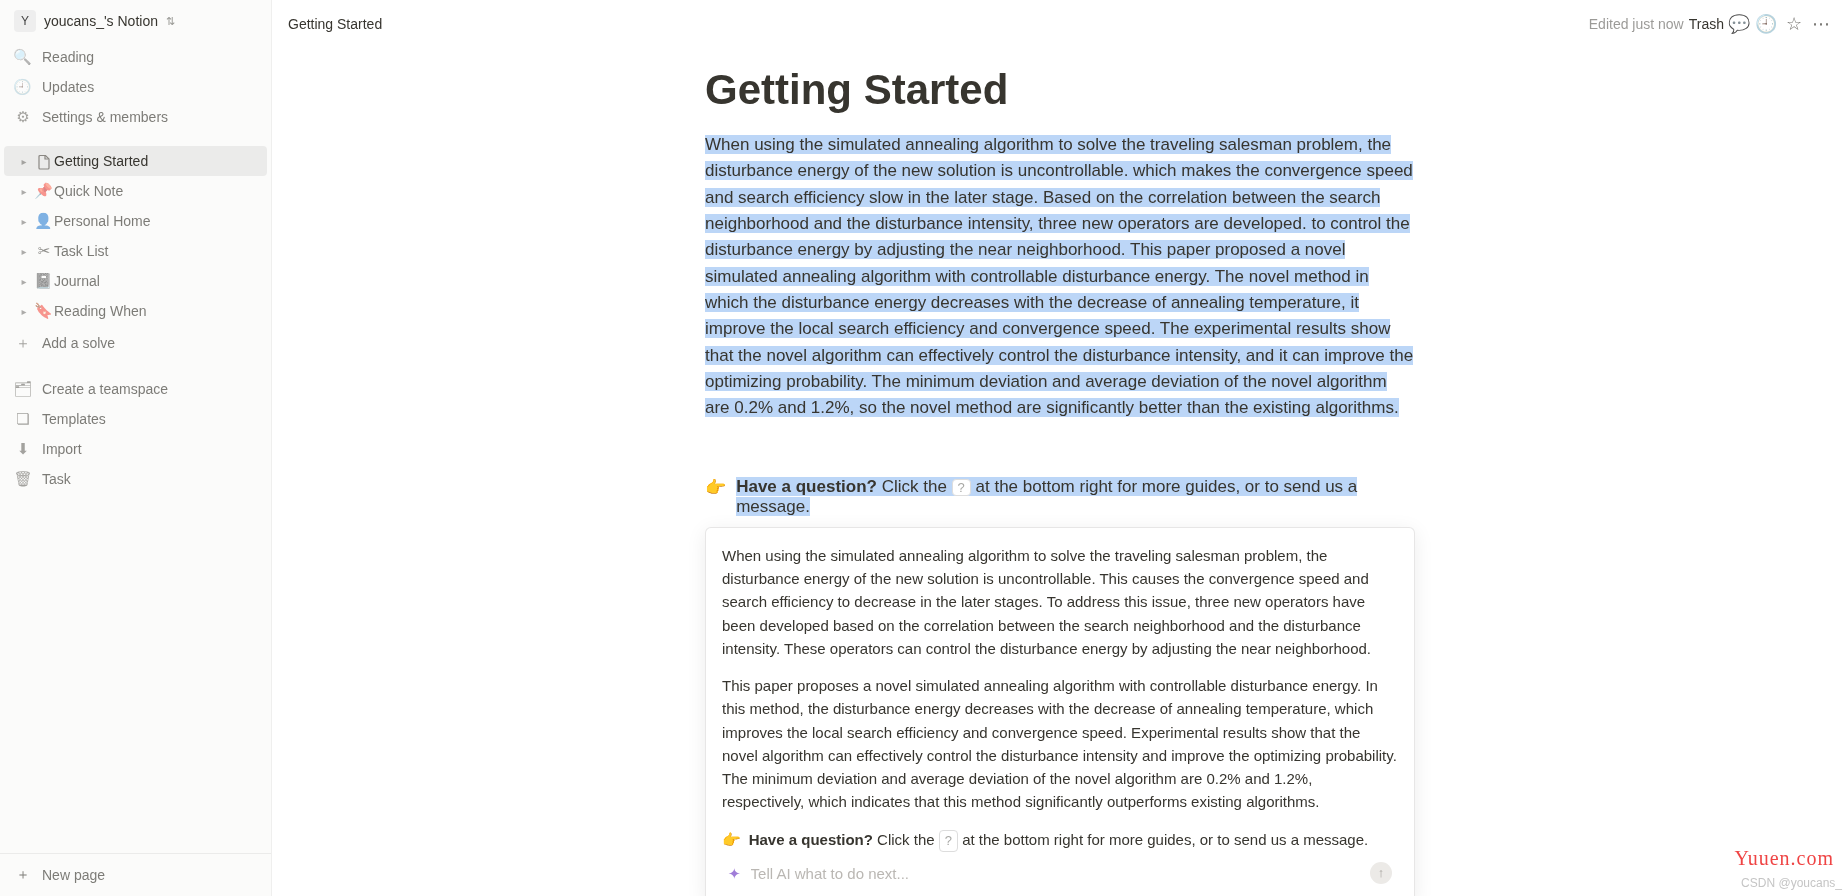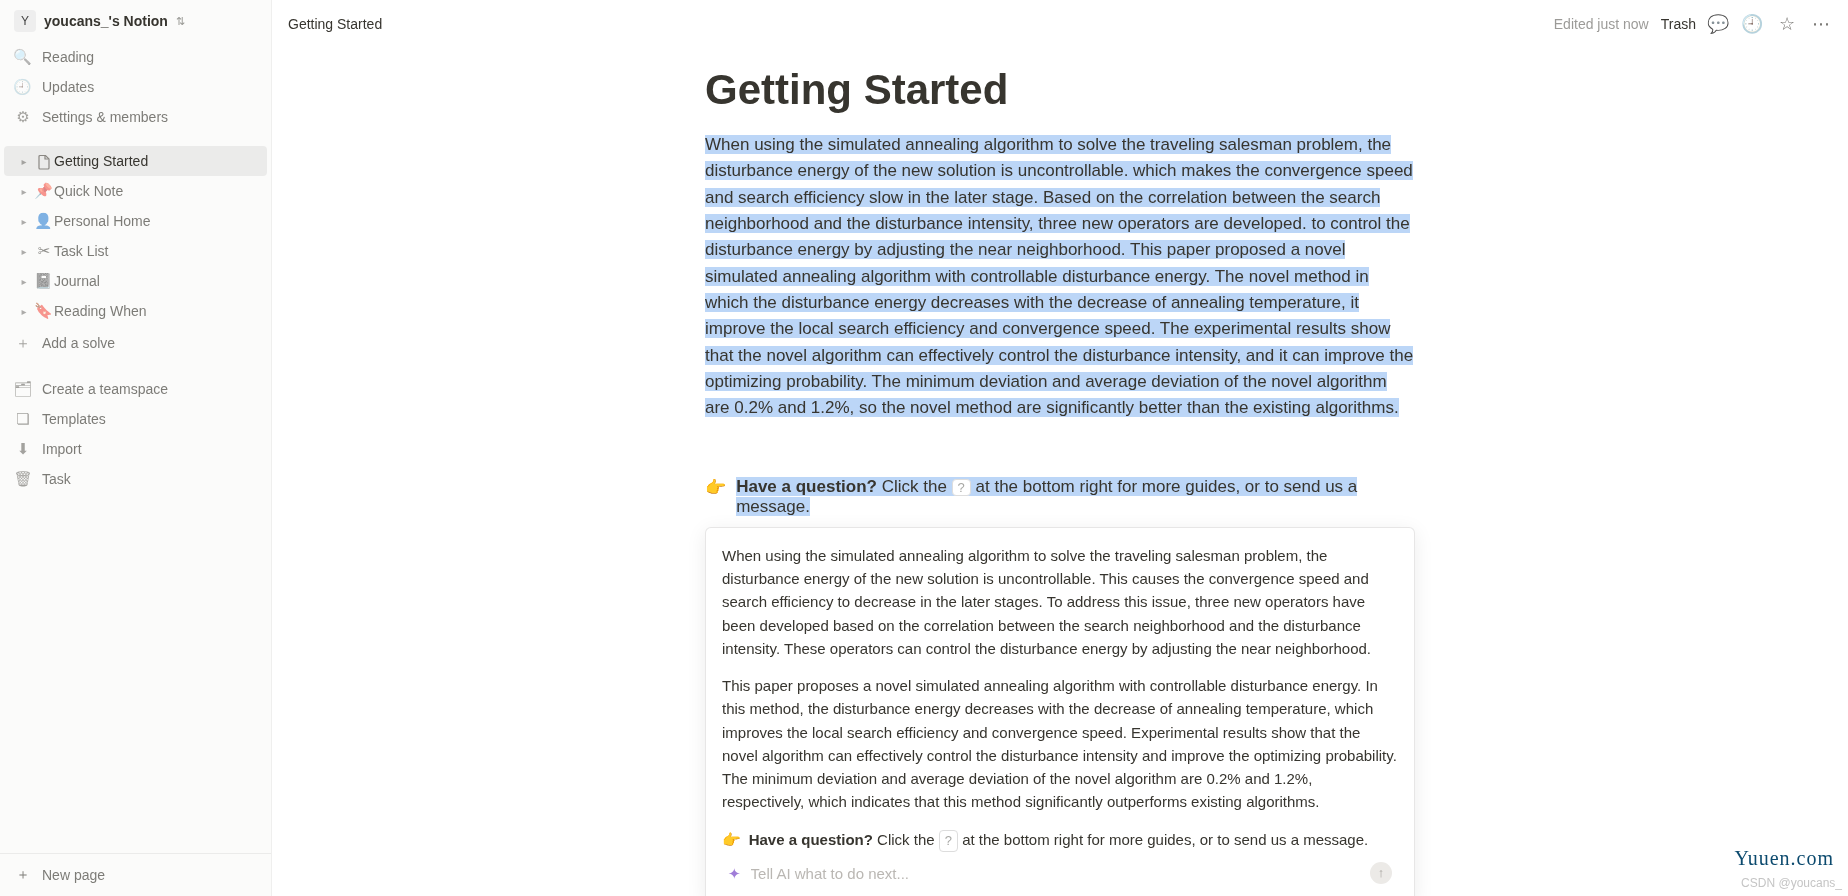--- a/index.html
+++ b/index.html
@@ -1,55 +1,55 @@
 <!DOCTYPE html>
 <html><head>
 <meta charset="utf-8">
 <style>
 *{box-sizing:border-box;margin:0;padding:0;font-family:-apple-system,BlinkMacSystemFont,"Segoe UI",Helvetica,"Apple Color Emoji",Arial,sans-serif}
 body{width:1848px;height:896px;display:flex;background:#fff;color:#37352f;overflow:hidden;position:relative}
 .sidebar{width:272px;background:#fbfbfa;display:flex;flex-direction:column;font-size:14px;color:rgba(55,53,47,.65);border-right:1px solid rgba(55,53,47,.06)}
 .workspace{display:flex;align-items:center;padding:10px 14px;gap:8px;cursor:pointer}
 .ws-avatar{width:22px;height:22px;border-radius:4px;background:#eee;display:flex;align-items:center;justify-content:center;font-size:12px;color:#444;font-weight:500}
-.ws-name{font-weight:700;color:#37352f;font-size:14px}
+.ws-name{font-weight:400;color:#37352f;font-size:14px}
 .ws-caret{font-size:11px;color:#989894}
 .s-item{display:flex;align-items:center;gap:10px;padding:4px 14px;height:30px;cursor:pointer}
 .s-icon{width:18px;display:flex;justify-content:center;font-size:15px;color:rgba(55,53,47,.45)}
 .pages{margin-top:14px}
 .p-item{display:flex;align-items:center;padding:3px 8px 3px 10px;height:30px;cursor:pointer;border-radius:4px;margin:0 4px}
 .p-item.active{background:rgba(55,53,47,.08);color:#37352f;font-weight:500}
 .p-caret{width:20px;font-size:10px;color:rgba(55,53,47,.4);text-align:center}
 .p-icon{width:20px;font-size:15px;color:rgba(55,53,47,.55);text-align:center}
 .p-icon svg{vertical-align:middle}
 .spacer{flex:1}
 .bottom{border-top:1px solid rgba(55,53,47,.08)}
 .new-page{display:flex;align-items:center;gap:12px;padding:12px 16px;cursor:pointer;color:rgba(55,53,47,.65)}
 .main{flex:1;display:flex;flex-direction:column;position:relative}
 .topbar{height:48px;display:flex;align-items:center;padding:0 16px;font-size:14px}
 .breadcrumb{color:#37352f}
-.tb-right{margin-left:auto;display:flex;align-items:center;gap:12px;color:rgba(55,53,47,.5)}
+.tb-right{margin-left:auto;display:flex;align-items:center;gap:5px;color:rgba(55,53,47,.5)}
 .tb-icon{width:22px;height:22px;display:flex;align-items:center;justify-content:center;cursor:pointer;color:rgba(55,53,47,.7);font-size:18px}
 .share{color:#37352f;cursor:pointer}
 .content{flex:1;overflow:auto;display:flex;justify-content:center}
 .doc{width:890px;padding:10px 90px 40px 90px}
 .title{font-size:42px;font-weight:700;color:#37352f;margin:8px 0 18px 0}
 .para{font-size:17px;line-height:1.55;color:#37352f}
 .hl{background:#bcd6f7}
 .callout{margin-top:55px;display:flex;gap:10px;font-size:17px;color:#37352f}
 .callout .emoji{font-size:17px}
 .q-mark{display:inline-block;border:1px solid #ddd;border-radius:4px;padding:0 5px;font-size:13px;color:#a8a8a5;background:#fff}
 .ai-panel{margin-top:10px;border:1px solid rgba(55,53,47,.12);border-radius:6px;background:#fff;box-shadow:0 4px 20px rgba(0,0,0,.08);padding:16px 16px 10px 16px;font-size:15px;color:#37352f;line-height:1.55}
 .ai-panel p{margin-bottom:14px}
 .ai-question{display:flex;gap:8px;align-items:center;margin-top:4px}
 .ai-input-row{display:flex;align-items:center;gap:10px;padding:10px 6px 6px 6px;border-top:0}
 .ai-sparkle{color:#a07dd8;font-size:15px}
 .ai-input{flex:1;border:0;outline:0;font-size:15px;color:#37352f}
 .ai-input::placeholder{color:#bab7b3}
 .ai-up{width:22px;height:22px;border-radius:50%;background:#eceae7;display:flex;align-items:center;justify-content:center;color:#a5a29d;font-size:13px}
-.watermark{position:absolute;right:14px;bottom:26px;font-size:20px;color:#0c4a6e;font-family:serif;letter-spacing:1px}
+.watermark{position:absolute;right:14px;bottom:26px;font-size:20px;color:#ef4444;font-family:serif;letter-spacing:1px}
 .csdn{position:absolute;right:6px;bottom:6px;font-size:12px;color:#c5c5c5}
 </style>
 </head>
 <body>
 
 <div class="sidebar">
   <div class="workspace">
     <div class="ws-avatar">Y</div>
     <div class="ws-name">youcans_'s Notion</div>
     <div class="ws-caret">⇅</div>

